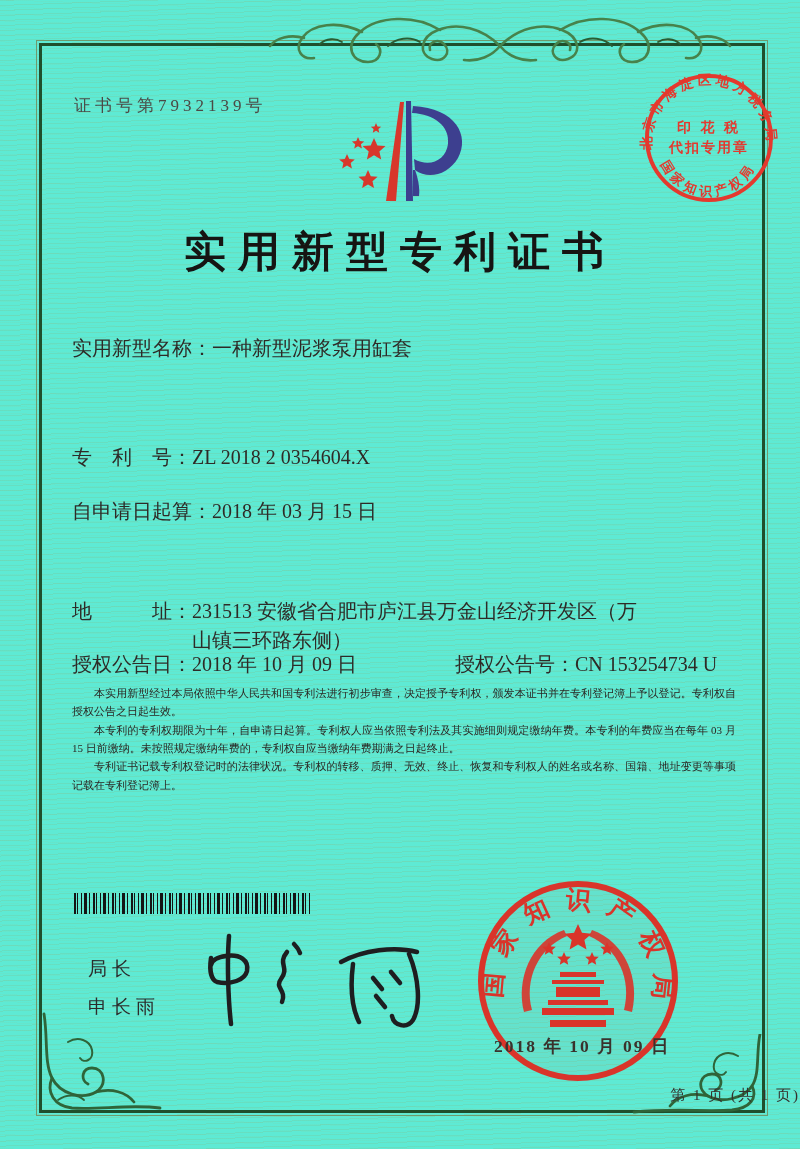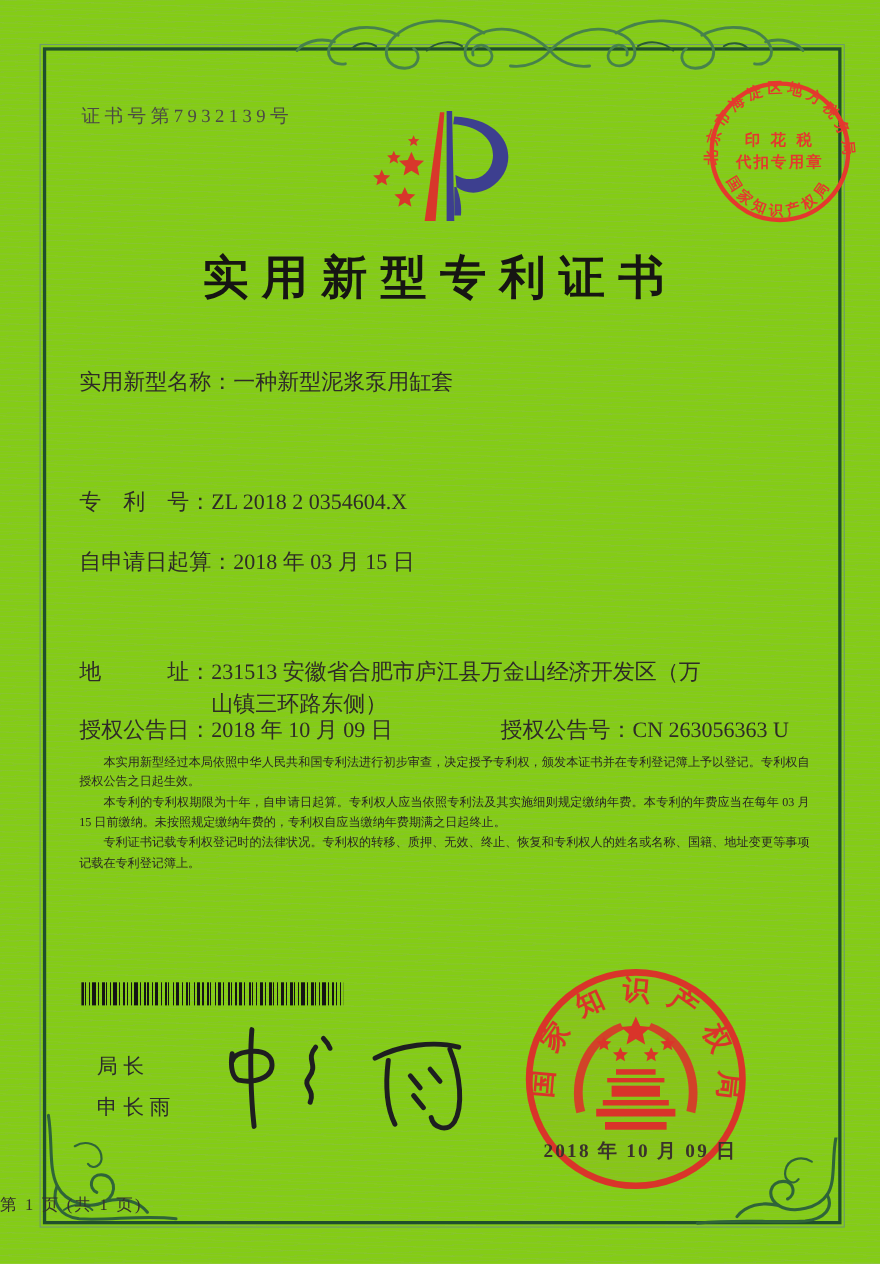--- a/index.html
+++ b/index.html
@@ -1,19 +1,19 @@
 <!DOCTYPE html>
 <html><head>
 <meta charset="utf-8">
 <style>
   * { margin:0; padding:0; box-sizing:border-box; }
   body { background:#d9d9d2; font-family:"Liberation Serif", serif; }
   .page {
     position:relative; width:800px; height:1149px; margin:0 auto;
-    background:#84cc16; overflow:hidden; color:#2e2b27;
+    background:#5eead4; overflow:hidden; color:#2e2b27;
   }
   
   .page::before {
     content:""; position:absolute; inset:0;
     background:
       repeating-linear-gradient(178deg, rgba(140,175,115,0.20) 0 1px, rgba(0,0,0,0) 1px 5px),
       repeating-linear-gradient(2deg, rgba(160,190,130,0.10) 0 1px, rgba(0,0,0,0) 1px 7px);
     pointer-events:none;
   }
   .frame-outer {
@@ -52,21 +52,21 @@
   }
 
   .officer { font-family:"Liberation Sans", sans-serif; font-size:19px;
     letter-spacing:5px; color:#2b2b2b; }
   .officer-title { left:88px; top:956px;text-align:center; }
   .officer-name  { left:88px; top:994px; }
 
   .seal-date { left:494px; top:1034px; font-size:17.5px; font-weight:bold;
     letter-spacing:2px; color:#3a322c; z-index:5; }
 
-  .footer { left:0; right:0; top:1086px; text-align:left; font-size:15px;
+  .footer { left:0; right:0; top:1086px; text-align:right; font-size:15px;
     letter-spacing:2px; color:#34312c; }
 
   svg { display:block; }
   .orn-top   { left:268px; top:10px; }
   .orn-bl    { left:38px;  top:1012px; }
   .orn-br    { left:626px; top:1034px; }
   .logo-box  { left:306px; top:98px; }
   .stamp-top { left:628px; top:56px; }
   .seal-bot  { left:472px; top:876px; z-index:4; }
   .sig-box   { left:195px; top:926px; z-index:3; }
@@ -137,21 +137,21 @@
   </div>
   <div class="abs field-row" style="top:497px">
     <span class="field-label">自申请日起算：</span><span class="field-value">2018 年 03 月 15 日</span>
   </div>
   <div class="abs field-row" style="top:597px">
     <span class="field-label">地　　　址：</span><span class="field-value addr-value">231513 安徽省合肥市庐江县万金山经济开发区（万山镇三环路东侧）</span>
   </div>
   <div class="abs field-row" style="top:650px">
     <span class="field-label">授权公告日：</span><span class="field-value">2018 年 10 月 09 日</span>
     <span class="grant-right">
-      <span class="field-label">授权公告号：</span><span class="field-value">CN 263056363 U</span>
+      <span class="field-label">授权公告号：</span><span class="field-value">CN 153254734 U</span>
     </span>
   </div>
 
   <div class="abs paragraphs">
     <p>本实用新型经过本局依照中华人民共和国专利法进行初步审查，决定授予专利权，颁发本证书并在专利登记簿上予以登记。专利权自授权公告之日起生效。</p>
     <p>本专利的专利权期限为十年，自申请日起算。专利权人应当依照专利法及其实施细则规定缴纳年费。本专利的年费应当在每年 03 月 15 日前缴纳。未按照规定缴纳年费的，专利权自应当缴纳年费期满之日起终止。</p>
     <p>专利证书记载专利权登记时的法律状况。专利权的转移、质押、无效、终止、恢复和专利权人的姓名或名称、国籍、地址变更等事项记载在专利登记簿上。</p>
   </div>
 
   <div class="abs barcode"></div>

